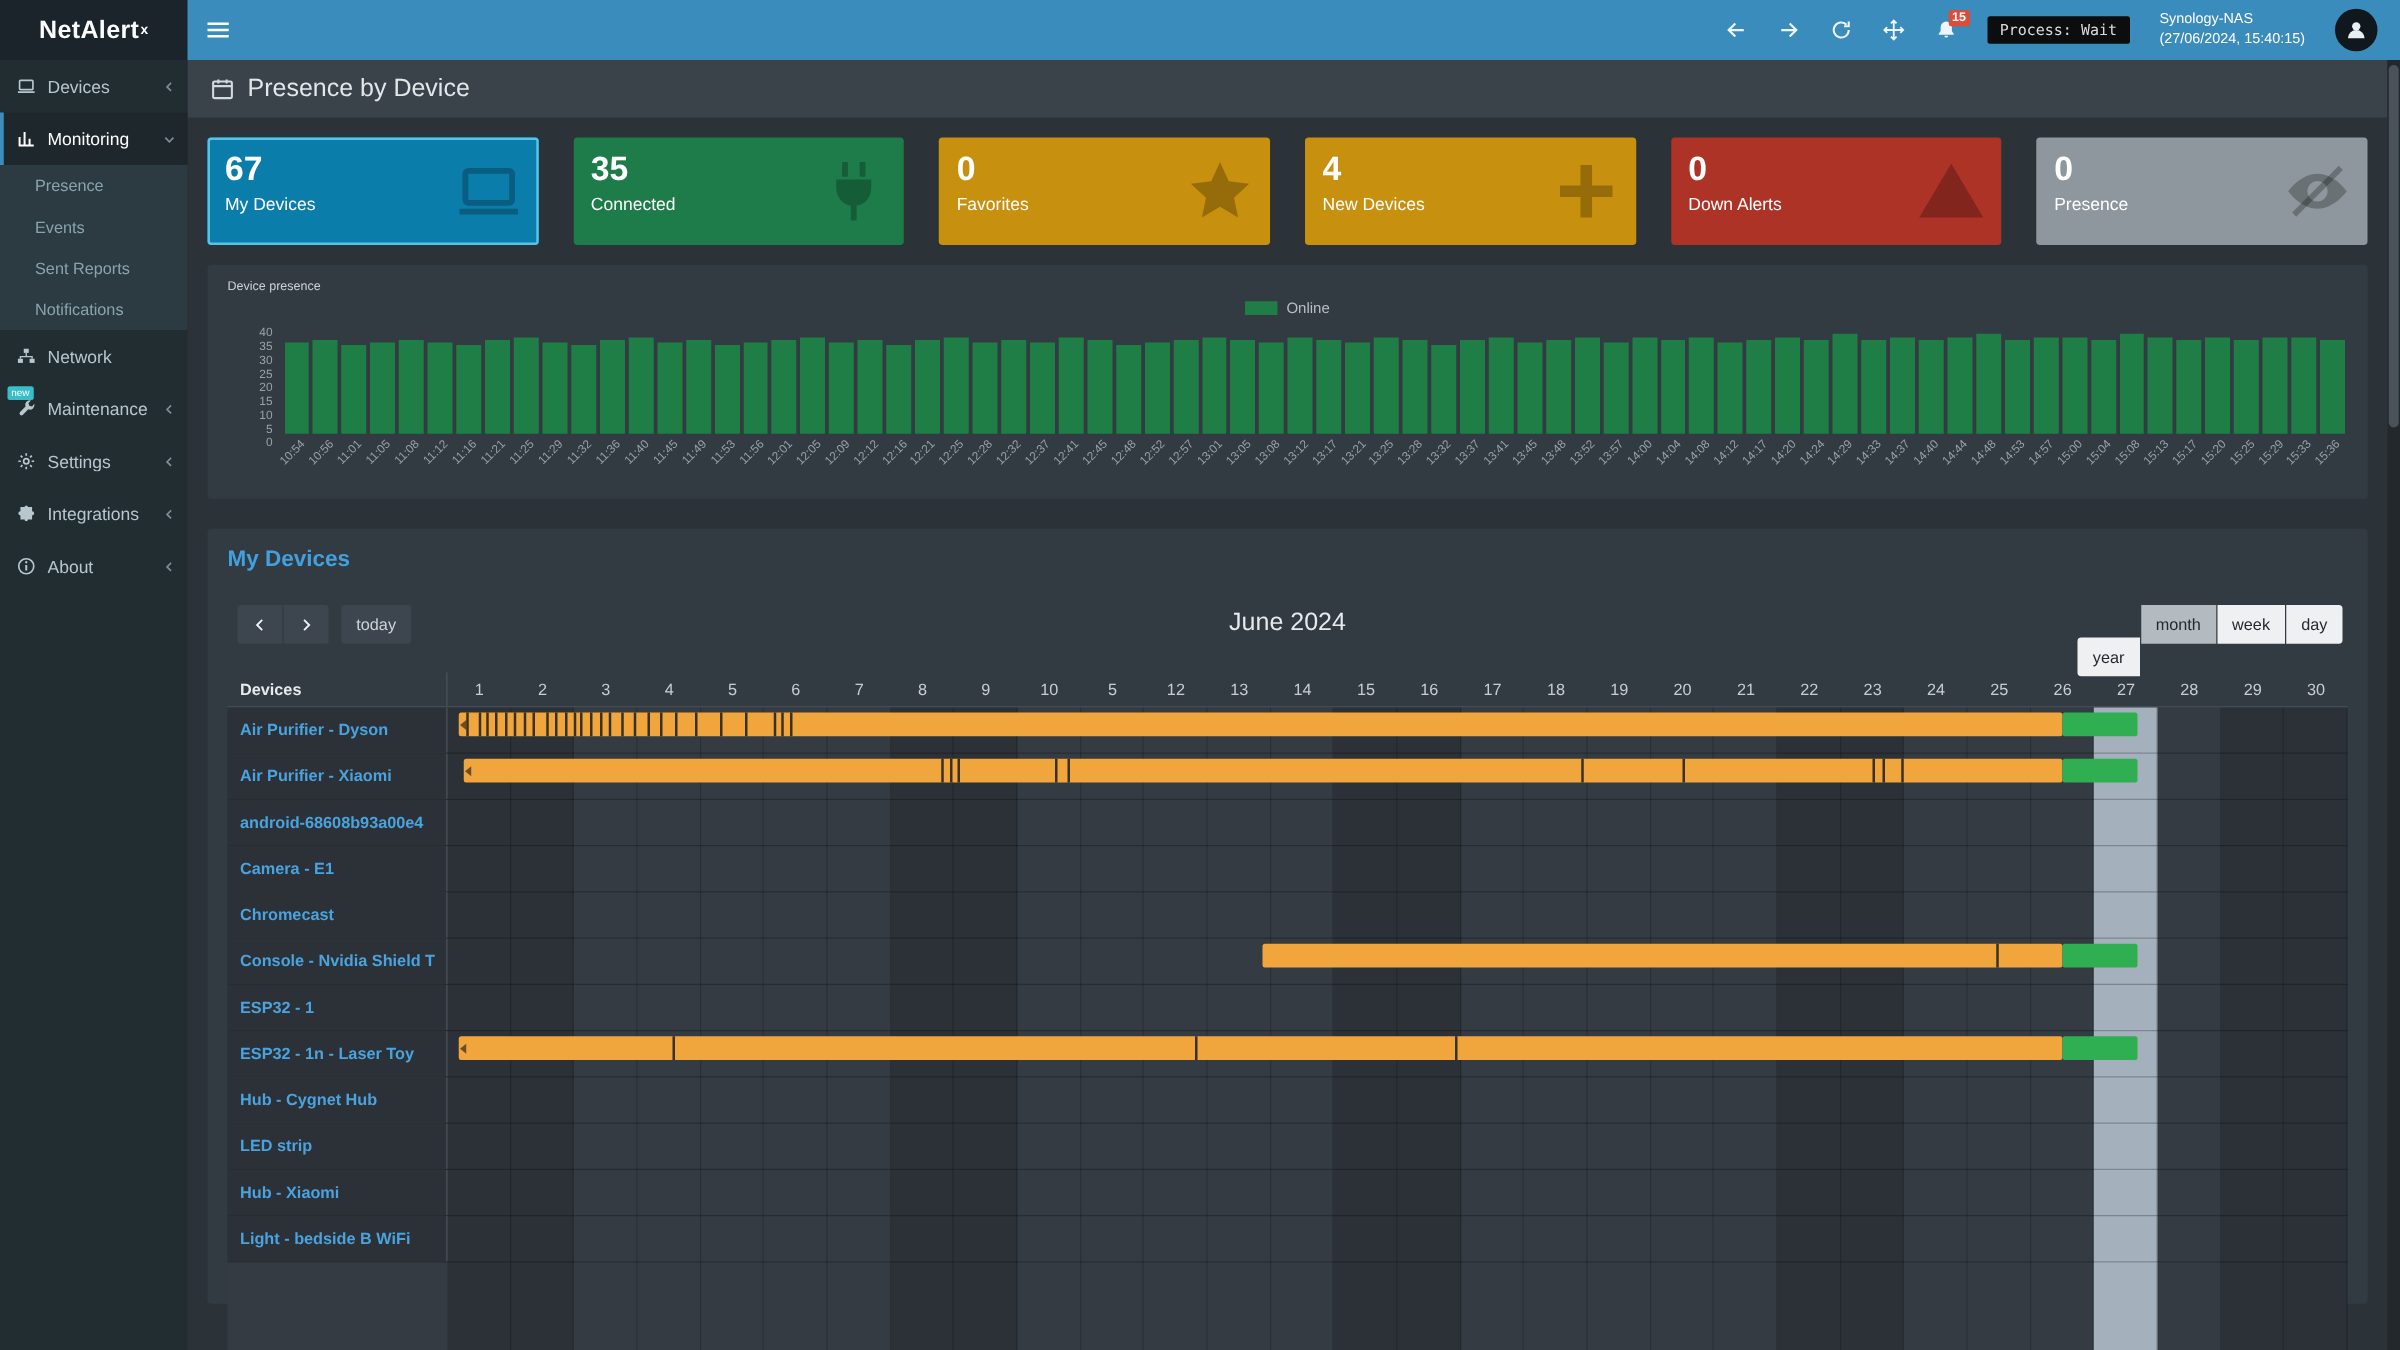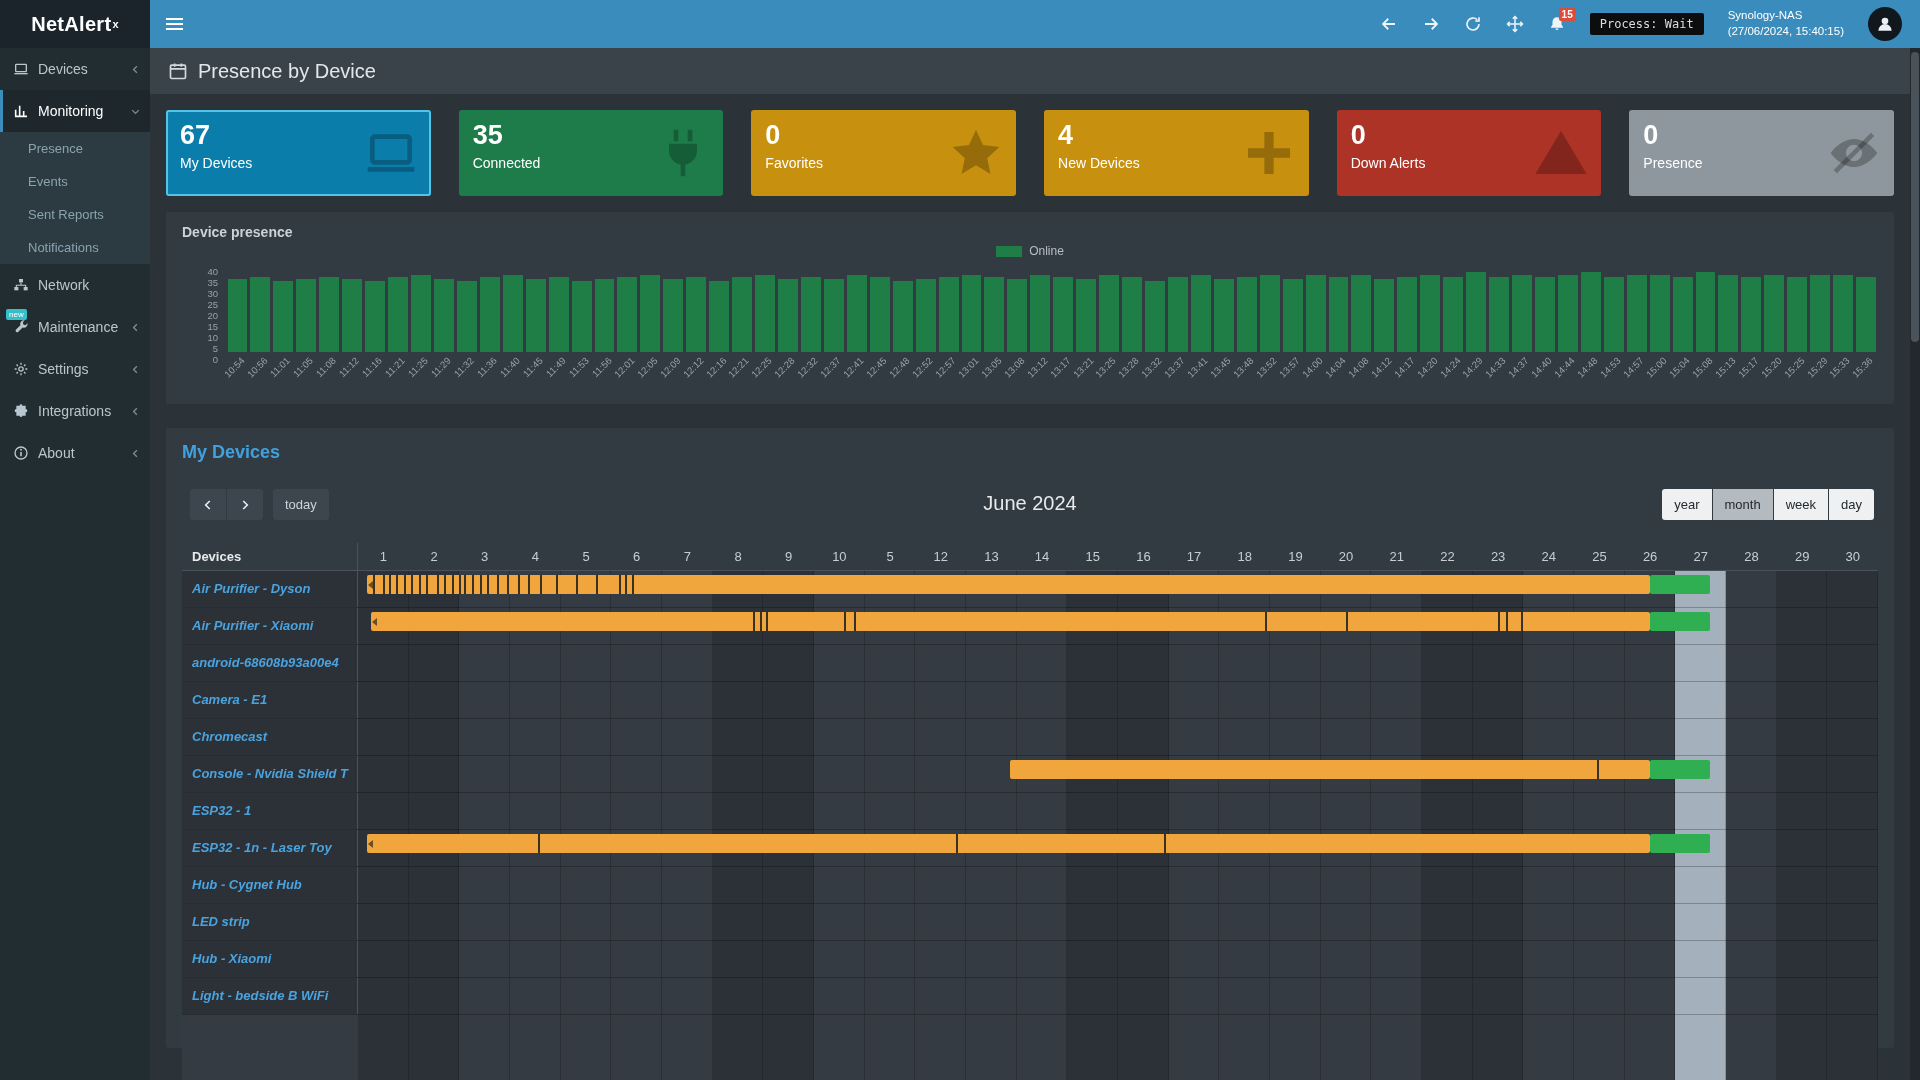--- a/index.html
+++ b/index.html
@@ -47,21 +47,21 @@
   .tile { flex:1; height:86px; border-radius:3px; padding:11px 14px; position:relative; overflow:hidden; cursor:pointer; color:#fff; }
   .tile.sel { outline:2px solid #53c3ea; outline-offset:-2px; }
   .t-val { font-size:27px; font-weight:bold; line-height:1.1; }
   .t-label { font-size:14px; margin-top:4px; }
   .t-icon { position:absolute; right:12px; top:50%; transform:translateY(-50%); width:56px; height:56px; color:rgba(0,0,0,.25); }
   .t-icon svg { width:56px; height:56px; }
 
   
   .panel { background:#333b42; border-radius:3px; }
   .presence-panel { margin:16px 16px 0; padding:12px 16px 4px; position:relative; }
-  .panel-title { font-size:14px; color:#ccd3d8;font-weight:bold; }
+  .panel-title { font-size:10px; color:#ccd3d8; }
   .legend { display:flex; align-items:center; justify-content:center; gap:7px; margin:4px 0 8px; cursor:pointer; }
   .lg-swatch { width:26px; height:11px; background:#1f7e45; display:inline-block; }
   .lg-label { font-size:12px; color:#b7bec4; }
   .chart { position:relative; }
   .y-axis { position:absolute; left:2px; top:0; height:86px; width:34px; display:flex; flex-direction:column; justify-content:space-between; align-items:flex-end; font-size:9.5px; color:#99a1a8; }
   .bars { display:flex; align-items:flex-end; height:86px; margin-left:44px; }
   .bar { flex:1; margin:0 1.5px; background:#1f7e45; }
   .xlabels { display:flex; margin-left:44px; height:48px; }
   .xcell { flex:1; position:relative; }
   .xcell span { position:absolute; top:3px; right:45%; transform:rotate(-45deg); transform-origin:100% 0; font-size:9.5px; color:#99a1a8; white-space:nowrap; }
@@ -72,37 +72,37 @@
   .cal-toolbar { position:relative; height:32px; margin-bottom:22px; }
   .tb-left { position:absolute; left:8px; top:0; display:flex; }
   .nav-btn { width:36px; height:31px; background:#3d464e; border:none; color:#eef2f5; cursor:pointer; display:inline-flex; align-items:center; justify-content:center; }
   .nav-btn svg { width:14px; height:14px; }
   .nav-btn:first-child { border-radius:3px 0 0 3px; margin-right:1px; }
   .nav-btn:nth-child(2) { border-radius:0 3px 3px 0; }
   .today-btn { margin-left:10px; height:31px; padding:0 12px; background:#3d464e; border:none; border-radius:3px; color:#cdd4d9; font-size:13px; cursor:pointer; }
   .cal-title { position:absolute; left:0; right:0; top:3px; text-align:center; font-size:20px; color:#e6eaed; }
   .tb-right { position:absolute; right:4px; top:0; display:flex; }
   .view-btn { height:31px; padding:0 12px; border:none; background:#eef0f2; color:#24292e; font-size:13px; cursor:pointer; margin-left:1px; }
-  .view-btn:first-child { border-radius:3px 0 0 3px; margin-left:0; }
+  .view-btn:first-child { border-radius:3px 0 0 3px; margin-left:0;margin-top:26px; }
   .view-btn:last-child { border-radius:0 3px 3px 0; }
   .view-btn.active { background:#b3bac0; }
 
   .cal-header { display:flex; height:28px; align-items:center; border-bottom:1px solid #4a535b; }
   .devices-h { flex:0 0 176px; font-weight:bold; font-size:13px; color:#e6ebee; padding-left:10px; align-self:stretch; display:flex; align-items:center; border-right:1px solid #4a535b; }
   .day-header { flex:1; display:flex; }
   .day-hcell { flex:1; text-align:center; font-size:13px; color:#c6cdd3; }
 
   .cal-body { position:relative; height:520px; background:#343b42; }
   .grid-bg { position:absolute; left:176px; top:0; right:0; bottom:0; display:flex; }
   .gcol { flex:1; border-right:1px solid rgba(0,0,0,.18); }
   .gcol.wkend { background:rgba(0,0,0,.17); }
   .gcol.today { background:#a4b0bc; }
 
   #cal-rows { position:relative; }
-  .cal-row { display:flex; height:37px; border-bottom:1px solid rgba(0,0,0,.24);font-style:italic; }
+  .cal-row { display:flex; height:37px; border-bottom:1px solid rgba(0,0,0,.24); }
   .dev-name { flex:0 0 176px; background:#2b3137; border-right:1px solid #4a535b; color:#4aa3df; font-weight:bold; font-size:13px; line-height:36px; padding:0 8px 0 10px; white-space:nowrap; overflow:hidden; cursor:pointer; }
   .lane { flex:1; position:relative; }
   .seg { position:absolute; top:4px; height:19px; border-radius:2px; z-index:1; cursor:pointer; }
   .seg.orange { background:#f0a63d; }
   .seg.green { background:#2fae52; }
   .seg-arrow { position:absolute; left:1px; top:50%; transform:translateY(-50%); width:0; height:0; border-top:4px solid transparent; border-bottom:4px solid transparent; border-right:5px solid rgba(20,20,20,.6); }
   .tick { position:absolute; top:4px; height:19px; width:2px; background:rgba(25,28,31,.85); z-index:2; }
 
   
   .page-scrollbar { position:absolute; top:48px; right:0; bottom:0; width:10px; background:#23282d; cursor:pointer; }

